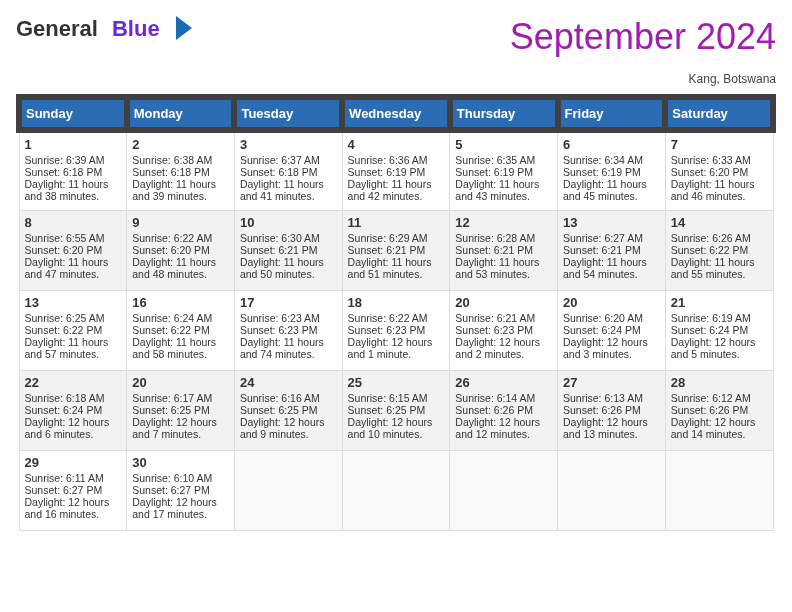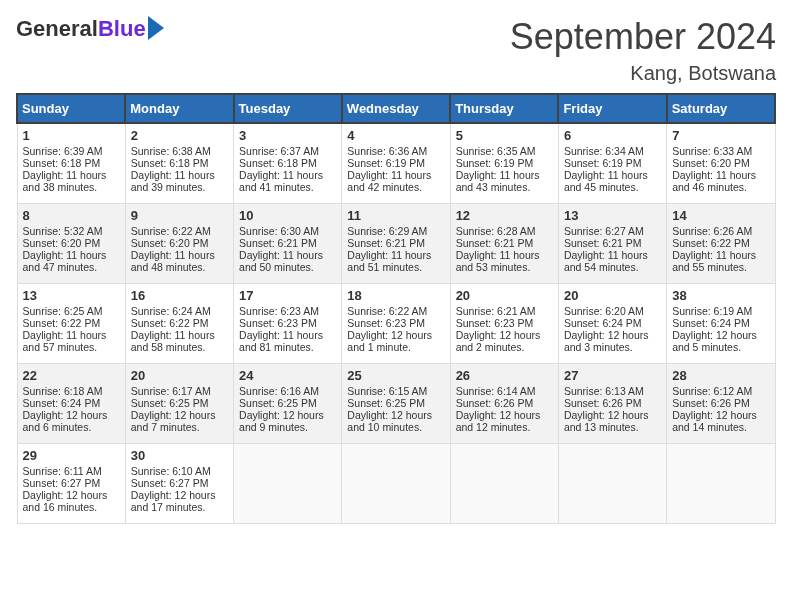--- a/index.html
+++ b/index.html
@@ -17,21 +17,21 @@
       margin-bottom: 8px;
     }
     .logo {
       display: flex;
       flex-direction: column;
       align-items: flex-start;
     }
     .logo-text {
       display: flex;
       align-items: center;
-      gap: 0;
+      gap: 14px;
     }
     .logo-general {
       font-size: 22px;
       font-weight: bold;
       color: #333;
     }
     .logo-blue {
       font-size: 22px;
       font-weight: bold;
       color: #6d28d9;
@@ -45,40 +45,40 @@
       display: inline-block;
       margin-left: 2px;
       margin-top: -2px;
     }
     .title-block {
       text-align: right;
     }
     .month-year {
       font-size: 36px;
       font-weight: normal;
-      color: #404040;
+      color: #a21caf;
     }
     .location {
-      font-size: 20px;
+      font-size: 12px;
       color: #444;
-      margin-top: 4px;
+      margin-top: 14px;
     }
     .calendar {
       width: 100%;
       border-collapse: collapse;
       table-layout: fixed;
     }
     .calendar thead tr th {
       background: #2a6db5;
       color: #fff;
       padding: 6px 4px;
       font-size: 13px;
       font-weight: bold;
       text-align: left;
-      border: 2px solid #404040;
+      border: 6px solid #404040;
     }
     .calendar tbody tr td {
       border: 1px solid #ddd;
       vertical-align: top;
       padding: 4px 5px;
       height: 80px;
       font-size: 10.5px;
       color: #333;
       background: #fff;
     }
@@ -175,21 +175,21 @@
           <span class="day-number">7</span>
           <div>Sunrise: 6:33 AM</div>
           <div>Sunset: 6:20 PM</div>
           <div>Daylight: 11 hours</div>
           <div>and 46 minutes.</div>
         </td>
       </tr>
       <tr>
         <td>
           <span class="day-number">8</span>
-          <div>Sunrise: 5:32 AM</div>
+          <div>Sunrise: 6:55 AM</div>
           <div>Sunset: 6:20 PM</div>
           <div>Daylight: 11 hours</div>
           <div>and 47 minutes.</div>
         </td>
         <td>
           <span class="day-number">9</span>
           <div>Sunrise: 6:22 AM</div>
           <div>Sunset: 6:20 PM</div>
           <div>Daylight: 11 hours</div>
           <div>and 48 minutes.</div>
@@ -243,21 +243,21 @@
           <div>Sunrise: 6:24 AM</div>
           <div>Sunset: 6:22 PM</div>
           <div>Daylight: 11 hours</div>
           <div>and 58 minutes.</div>
         </td>
         <td>
           <span class="day-number">17</span>
           <div>Sunrise: 6:23 AM</div>
           <div>Sunset: 6:23 PM</div>
           <div>Daylight: 11 hours</div>
-          <div>and 81 minutes.</div>
+          <div>and 74 minutes.</div>
         </td>
         <td>
           <span class="day-number">18</span>
           <div>Sunrise: 6:22 AM</div>
           <div>Sunset: 6:23 PM</div>
           <div>Daylight: 12 hours</div>
           <div>and 1 minute.</div>
         </td>
         <td>
           <span class="day-number">20</span>
@@ -267,21 +267,21 @@
           <div>and 2 minutes.</div>
         </td>
         <td>
           <span class="day-number">20</span>
           <div>Sunrise: 6:20 AM</div>
           <div>Sunset: 6:24 PM</div>
           <div>Daylight: 12 hours</div>
           <div>and 3 minutes.</div>
         </td>
         <td>
-          <span class="day-number">38</span>
+          <span class="day-number">21</span>
           <div>Sunrise: 6:19 AM</div>
           <div>Sunset: 6:24 PM</div>
           <div>Daylight: 12 hours</div>
           <div>and 5 minutes.</div>
         </td>
       </tr>
       <tr>
         <td>
           <span class="day-number">22</span>
           <div>Sunrise: 6:18 AM</div>

